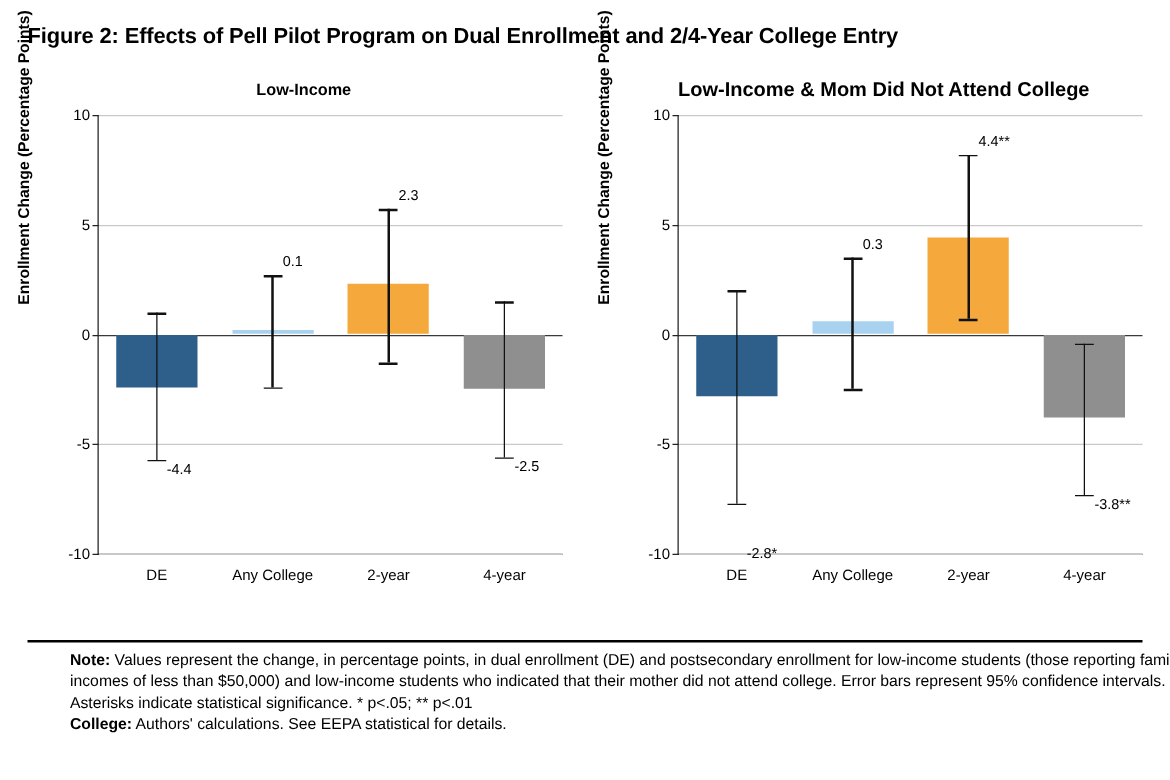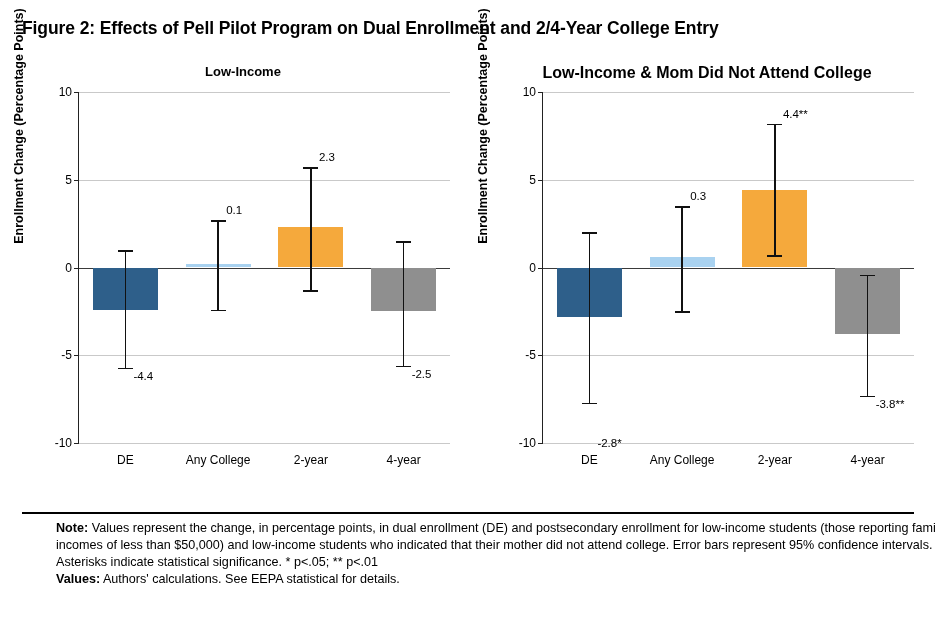--- a/index.html
+++ b/index.html
@@ -268,17 +268,17 @@
 
   </div>
 
   <div class="rule-top"></div>
 
   <div class="notes">
     <div>
       <b>Note:</b><span> Values represent the change, in percentage points, in dual enrollment (DE) and postsecondary enrollment for low-income students (those reporting family incomes of less than $50,000) and low-income students who indicated that their mother did not attend college. Error bars represent 95% confidence intervals. Asterisks indicate statistical significance. * p&lt;.05; ** p&lt;.01</span>
     </div>
     <div>
-      <b>Values:</b><span> Authors' calculations. See EEPA statistical for details.</span>
+      <b>College:</b><span> Authors' calculations. See EEPA statistical for details.</span>
     </div>
   </div>
 
 </div>
 
 </body></html>

